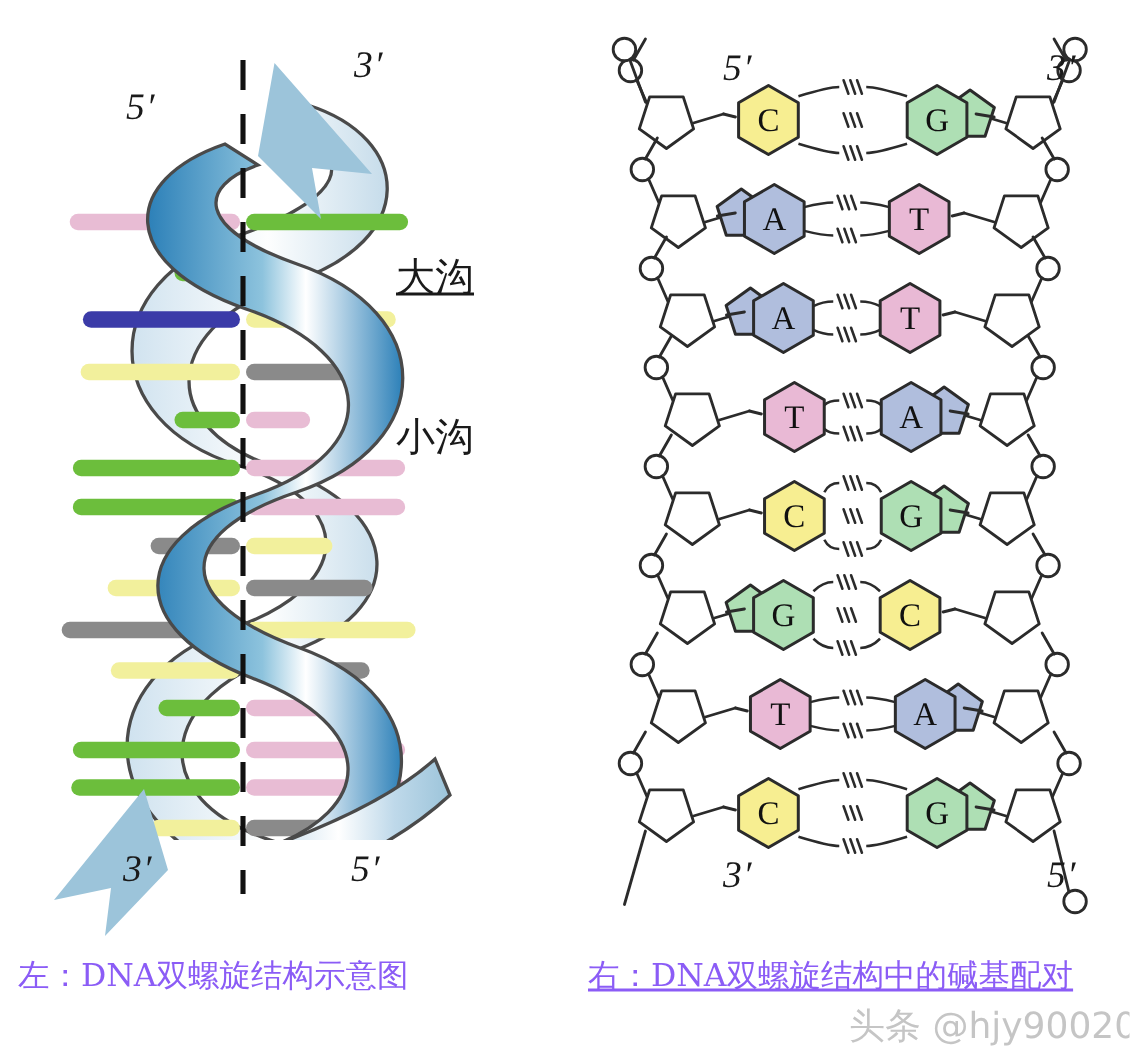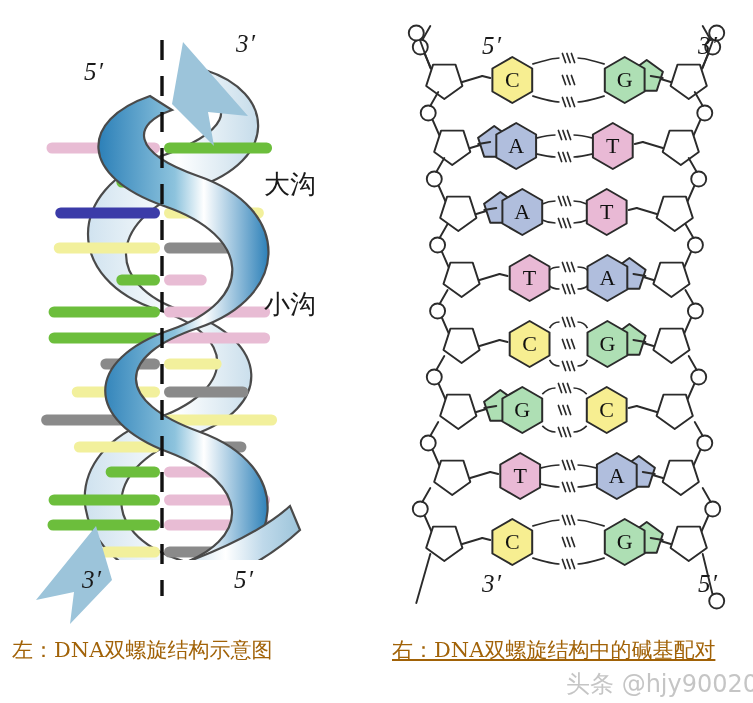--- a/index.html
+++ b/index.html
@@ -21,21 +21,21 @@
     white-space:nowrap;
     user-select:none;
   }
   .prime{font-size:25px;font-style:italic;letter-spacing:1px;}
   .groove{font-size:26px;font-family:"DejaVu Sans", sans-serif;}
 
   .caption{
     position:absolute;top:636px;
     font-size:21px;
     font-family:"DejaVu Serif", serif;
-    color:#a16207;
+    color:#8b5cf6;
     white-space:nowrap;
   }
   #caption-left{left:12px;}
   #caption-right{left:392px;text-decoration:underline;}
 
   #watermark{
     position:absolute;left:566px;top:668px;
     font-size:24px;
     font-family:"DejaVu Sans", sans-serif;
     color:#b9b9b9;
@@ -142,22 +142,22 @@
     <path d="M183,42 L248,116 L208,112 L214,146 L172,104 Z" fill="#9CC4DA"></path>
 
     <path d="M96,526 L36,600 L74,592 L70,624 L112,580 Z" fill="#9CC4DA"></path>
   </svg>
 
   <div class="lbl prime" style="left:84px;top:58px;">5′</div>
   <div class="lbl prime" style="left:236px;top:30px;">3′</div>
   <div class="lbl prime" style="left:82px;top:566px;">3′</div>
   <div class="lbl prime" style="left:234px;top:566px;">5′</div>
 
-  <div class="lbl groove" style="left:264px;top:167px;">大沟</div>
-  <div class="lbl groove" style="left:264px;top:287px;">小沟</div>
+  <div class="lbl groove" style="left:264px;top:167px;text-decoration:underline;">大沟</div>
+  <div class="lbl groove" style="left:264px;top:274px;">小沟</div>
 </div>
 
 <div class="panel" id="right-panel">
   <svg id="ladder-svg" width="373" height="630" viewBox="0 0 373 630">
     <g id="backbone-left">
         <line x1="51.291987084354815" y1="69" x2="44.291987084354815" y2="53" stroke="#2b2b2b" stroke-width="1.9" stroke-linecap="round"></line>
         <circle cx="40.291987084354815" cy="47" r="7.5" fill="#ffffff" stroke="#2b2b2b" stroke-width="1.9"></circle>
         <line x1="42.291987084354815" y1="40" x2="50.291987084354815" y2="26" stroke="#2b2b2b" stroke-width="1.9" stroke-linecap="round"></line>
         <polygon points="53.1,64.6 75.5,64.6 82.4,85.9 64.3,99.0 46.2,85.9" fill="#ffffff" stroke="#2b2b2b" stroke-width="1.9" stroke-linejoin="round"></polygon>
         <line x1="82.29198708435482" y1="82" x2="102.29198708435482" y2="76" stroke="#2b2b2b" stroke-width="1.9" stroke-linecap="round"></line>

